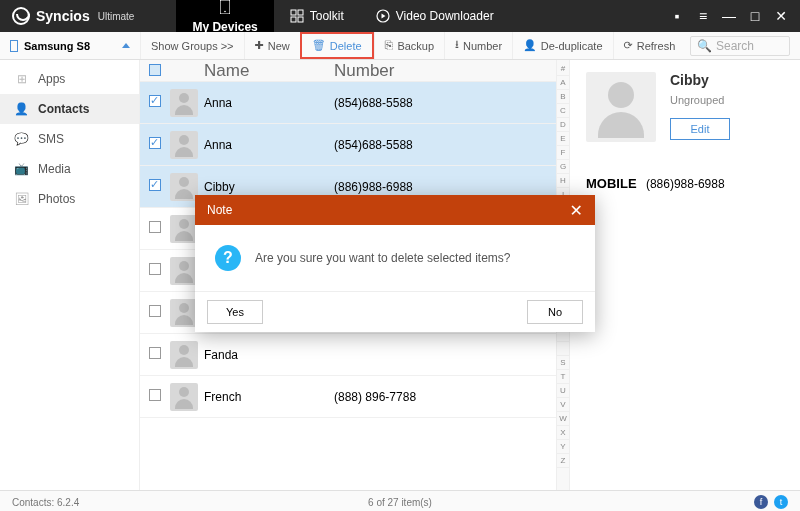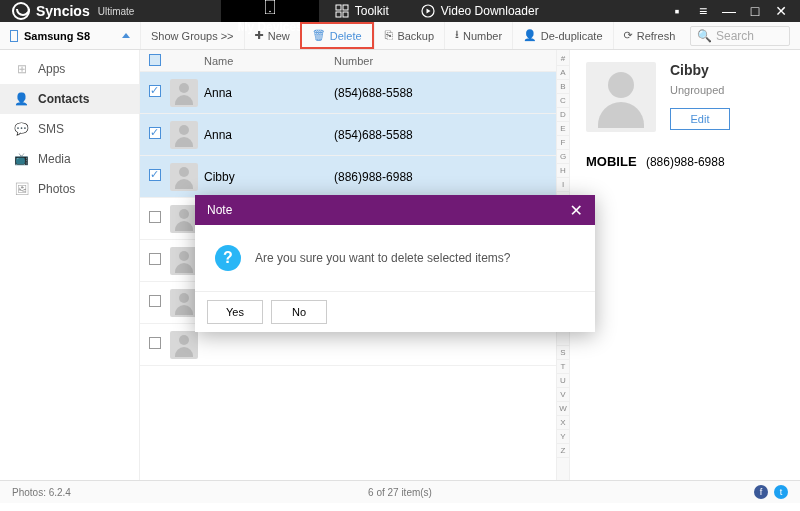--- a/index.html
+++ b/index.html
@@ -1,17 +1,17 @@
 <!DOCTYPE html>
 <html><head>
 <meta charset="utf-8">
 <style>
 * { box-sizing: border-box; margin: 0; padding: 0; font-family: Arial, sans-serif; }
 body { width: 800px; height: 511px; overflow: hidden; background: #fff; font-size: 12px; position: relative; }
-.titlebar { height: 22px; background: #2a2a2a; display: flex; align-items: center; color: #fff; gap: 45px; }
+.titlebar { height: 32px; background: #2a2a2a; display: flex; align-items: center; color: #fff; }
 .logo-area { display: flex; align-items: center; padding: 0 12px; gap: 6px; }
 .logo-icon { width: 18px; height: 18px; border: 2px solid #fff; border-radius: 50%; position: relative; }
 .logo-icon::after { content: ''; position: absolute; width: 10px; height: 5px; border: 2px solid #fff; border-top: none; border-radius: 0 0 10px 10px; top: 5px; left: 2px; }
 .app-name { font-size: 14px; font-weight: bold; }
 .app-sub { font-size: 10px; opacity: 0.8; margin-left: 2px; }
 .nav-tabs { display: flex; margin-left: 30px; height: 100%; }
 .nav-tab { display: flex; align-items: center; gap: 6px; padding: 0 16px; cursor: pointer; font-size: 12px; }
 .nav-tab.active { background: #000; font-weight: bold; flex-direction: column; }
 .nav-icon { width: 14px; height: 14px; display: inline-flex; align-items: center; justify-content: center; }
 .win-controls { margin-left: auto; display: flex; gap: 12px; padding: 0 12px; }
@@ -24,21 +24,21 @@
 .toolbar-item { display: flex; align-items: center; gap: 4px; padding: 0 10px; cursor: pointer; font-size: 11px; color: #555; height: 100%; border-left: 1px solid #eee; }
 .toolbar-item.highlight { border: 2px solid #e74c3c; color: #4a90d9; }
 .search-box { margin-left: auto; margin-right: 10px; height: 20px; width: 100px; border: 1px solid #ddd; display: flex; align-items: center; padding: 0 6px; color: #aaa; gap: 4px; border-radius: 2px; }
 .main { display: flex; height: 430px; }
 .sidebar { width: 140px; border-right: 1px solid #eee; padding-top: 4px; }
 .sb-item { display: flex; align-items: center; gap: 8px; padding: 7px 14px; cursor: pointer; color: #555; font-size: 12px; }
 .sb-item.active { background: #f0f0f0; font-weight: bold; color: #333; }
 .sb-icon { width: 16px; height: 16px; display: flex; align-items: center; justify-content: center; }
 .content { flex: 1; display: flex; position: relative; }
 .contact-list { flex: 1; display: flex; flex-direction: column; }
-.list-header { display: flex; align-items: center; height: 22px; background: #f8f8f8; border-bottom: 1px solid #eee; font-size: 11px; color: #666; }
+.list-header { display: flex; align-items: center; height: 22px; background: #f8f8f8; border-bottom: 1px solid #eee; font-size: 17px; color: #666; }
 .col-check { width: 30px; text-align: center; }
 .col-avatar { width: 30px; }
 .col-name { width: 130px; padding-left: 4px; }
 .col-number { flex: 1; padding-left: 4px; }
 .list-body { flex: 1; overflow-y: auto; }
 .contact-row { display: flex; align-items: center; height: 42px; border-bottom: 1px solid #f0f0f0; }
 .contact-row.selected { background: #d4e8f7; }
 .avatar { width: 28px; height: 28px; background: #d8d8d8; border-radius: 2px; position: relative; }
 .avatar::before { content: ''; position: absolute; width: 10px; height: 10px; background: #bbb; border-radius: 50%; top: 4px; left: 9px; }
 .avatar::after { content: ''; position: absolute; width: 18px; height: 10px; background: #bbb; border-radius: 10px 10px 0 0; bottom: 2px; left: 5px; }
@@ -49,33 +49,33 @@
 .alpha-index div { height: 14px; line-height: 14px; border-bottom: 1px solid #eee; cursor: pointer; }
 .detail-pane { width: 230px; padding: 12px 16px; }
 .detail-top { display: flex; gap: 14px; }
 .big-avatar { width: 70px; height: 70px; background: #eee; border-radius: 2px; position: relative; }
 .big-avatar::before { content: ''; position: absolute; width: 26px; height: 26px; background: #ccc; border-radius: 50%; top: 10px; left: 22px; }
 .big-avatar::after { content: ''; position: absolute; width: 46px; height: 26px; background: #ccc; border-radius: 26px 26px 0 0; bottom: 4px; left: 12px; }
 .detail-info { display: flex; flex-direction: column; gap: 6px; }
 .detail-name { font-weight: bold; font-size: 14px; color: #333; }
 .detail-group { font-size: 11px; color: #888; }
 .edit-btn { margin-top: 6px; width: 60px; height: 22px; border: 1px solid #4a90d9; color: #4a90d9; background: #fff; font-size: 11px; cursor: pointer; }
-.detail-line { margin-top: 22px; font-size: 12px; }
+.detail-line { margin-top: 34px; font-size: 12px; }
 .detail-line b { font-size: 13px; margin-right: 6px; }
 .statusbar { height: 23px; border-top: 1px solid #e0e0e0; display: flex; align-items: center; padding: 0 12px; font-size: 10px; color: #777; background: #fafafa; }
 .status-center { position: absolute; left: 50%; transform: translateX(-50%); }
 .social { margin-left: auto; display: flex; gap: 6px; }
 .social-icon { width: 14px; height: 14px; border-radius: 50%; background: #1da1f2; color: #fff; font-size: 9px; display: flex; align-items: center; justify-content: center; }
 .modal-backdrop { position: absolute; inset: 0; display: flex; align-items: center; justify-content: center; pointer-events: none; }
 .modal { width: 400px; background: #fff; box-shadow: 0 4px 20px rgba(0,0,0,0.3); pointer-events: auto; position: absolute; top: 195px; left: 195px; }
-.modal-hdr { background: #701a75; color: #fff; height: 30px; display: flex; align-items: center; padding: 0 12px; font-size: 12px; }
+.modal-hdr { background: #c2410c; color: #fff; height: 30px; display: flex; align-items: center; padding: 0 12px; font-size: 12px; }
 .modal-close { margin-left: auto; cursor: pointer; font-size: 16px; }
 .modal-body { padding: 20px; display: flex; align-items: center; gap: 14px; font-size: 12px; color: #555; min-height: 60px; }
 .q-icon { width: 26px; height: 26px; border-radius: 50%; background: #29b6f6; color: #fff; display: flex; align-items: center; justify-content: center; font-size: 16px; font-weight: bold; flex-shrink: 0; }
-.modal-ftr { padding: 8px 12px; display: flex; justify-content: flex-start; gap: 8px; border-top: 1px solid #eee; }
+.modal-ftr { padding: 8px 12px; display: flex; justify-content: space-between; gap: 8px; border-top: 1px solid #eee; }
 .modal-btn { width: 56px; height: 24px; border: 1px solid #ccc; background: #fff; cursor: pointer; font-size: 11px; }
 svg { display: block; }
 </style>
 </head>
 <body>
 
 <div class="titlebar">
   <div class="logo-area">
     <span class="logo-icon"></span>
     <span class="app-name">Syncios</span>
@@ -241,20 +241,29 @@
               <div class="avatar"></div>
             </div>
             <div class="col-name">Dancy</div>
             <div class="col-number">(877) 089-9699</div>
           </div>
           <div class="contact-row">
             <div class="col-check"><span class="chk"></span></div>
             <div class="col-avatar">
               <div class="avatar"></div>
             </div>
+            <div class="col-name">Fanda</div>
+          </div>
+          <div class="contact-row">
+            <div class="col-check"><span class="chk"></span></div>
+            <div class="col-avatar">
+              <div class="avatar"></div>
+            </div>
+            <div class="col-name">French</div>
+            <div class="col-number">(888) 896-7788</div>
           </div>
         </div>
     </div>
     <div class="alpha-index" id="alpha-index">
         <div>#</div>
         <div>A</div>
         <div>B</div>
         <div>C</div>
         <div>D</div>
         <div>E</div>
@@ -293,21 +302,21 @@
       </div>
       <div class="detail-line">
         <b>MOBILE</b>
         <span>(886)988-6988</span>
       </div>
     </div>
   </div>
 </div>
 
 <div class="statusbar">
-  <span>Photos: 6.2.4</span>
+  <span>Contacts: 6.2.4</span>
   <span class="status-center">6 of 27 item(s)</span>
   <div class="social">
     <span class="social-icon" style="background:#3b5998">f</span>
     <span class="social-icon">t</span>
   </div>
 </div>
 
 <div class="modal-backdrop">
   <div class="modal">
     <div class="modal-hdr">

